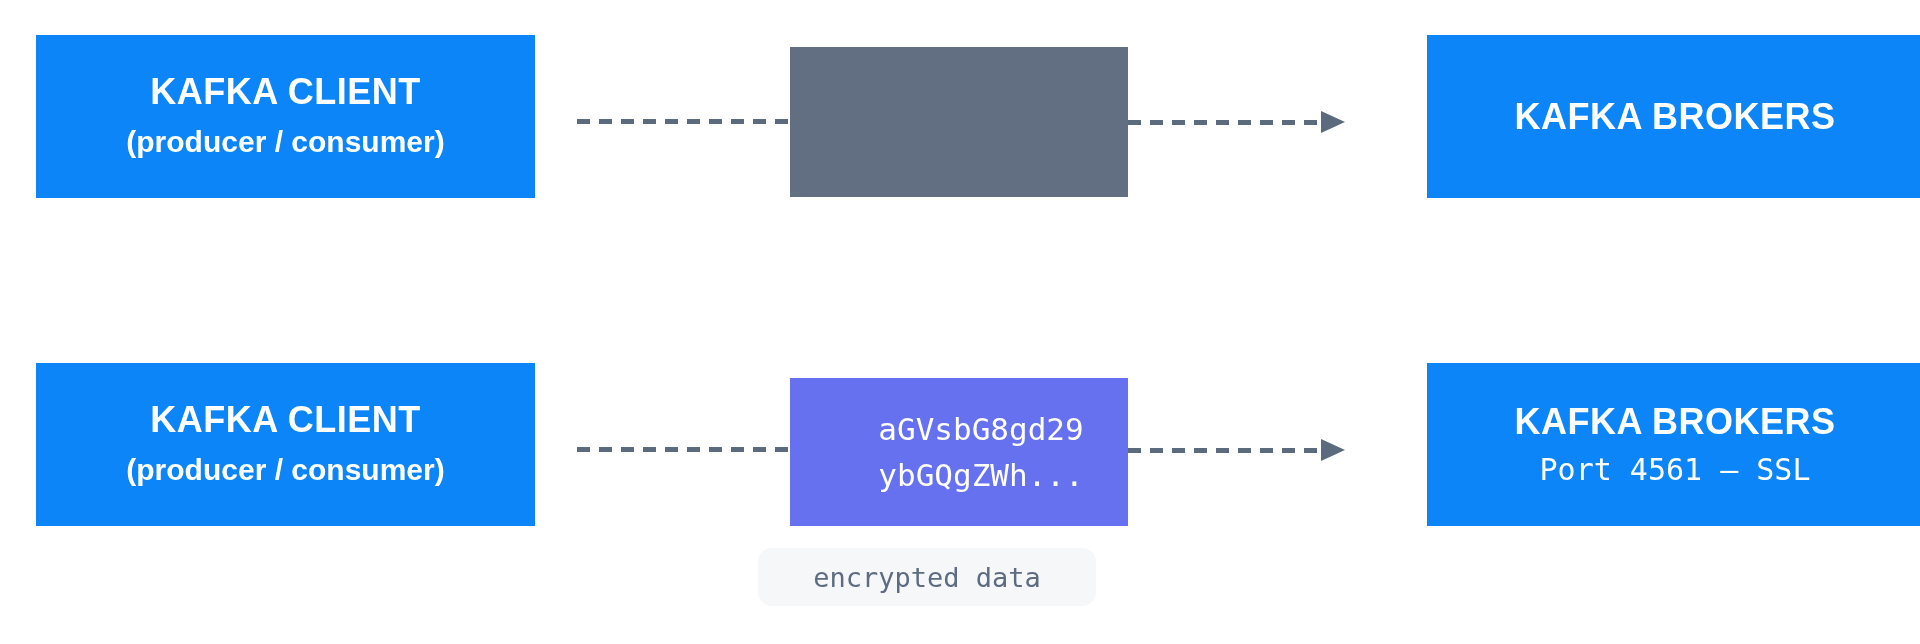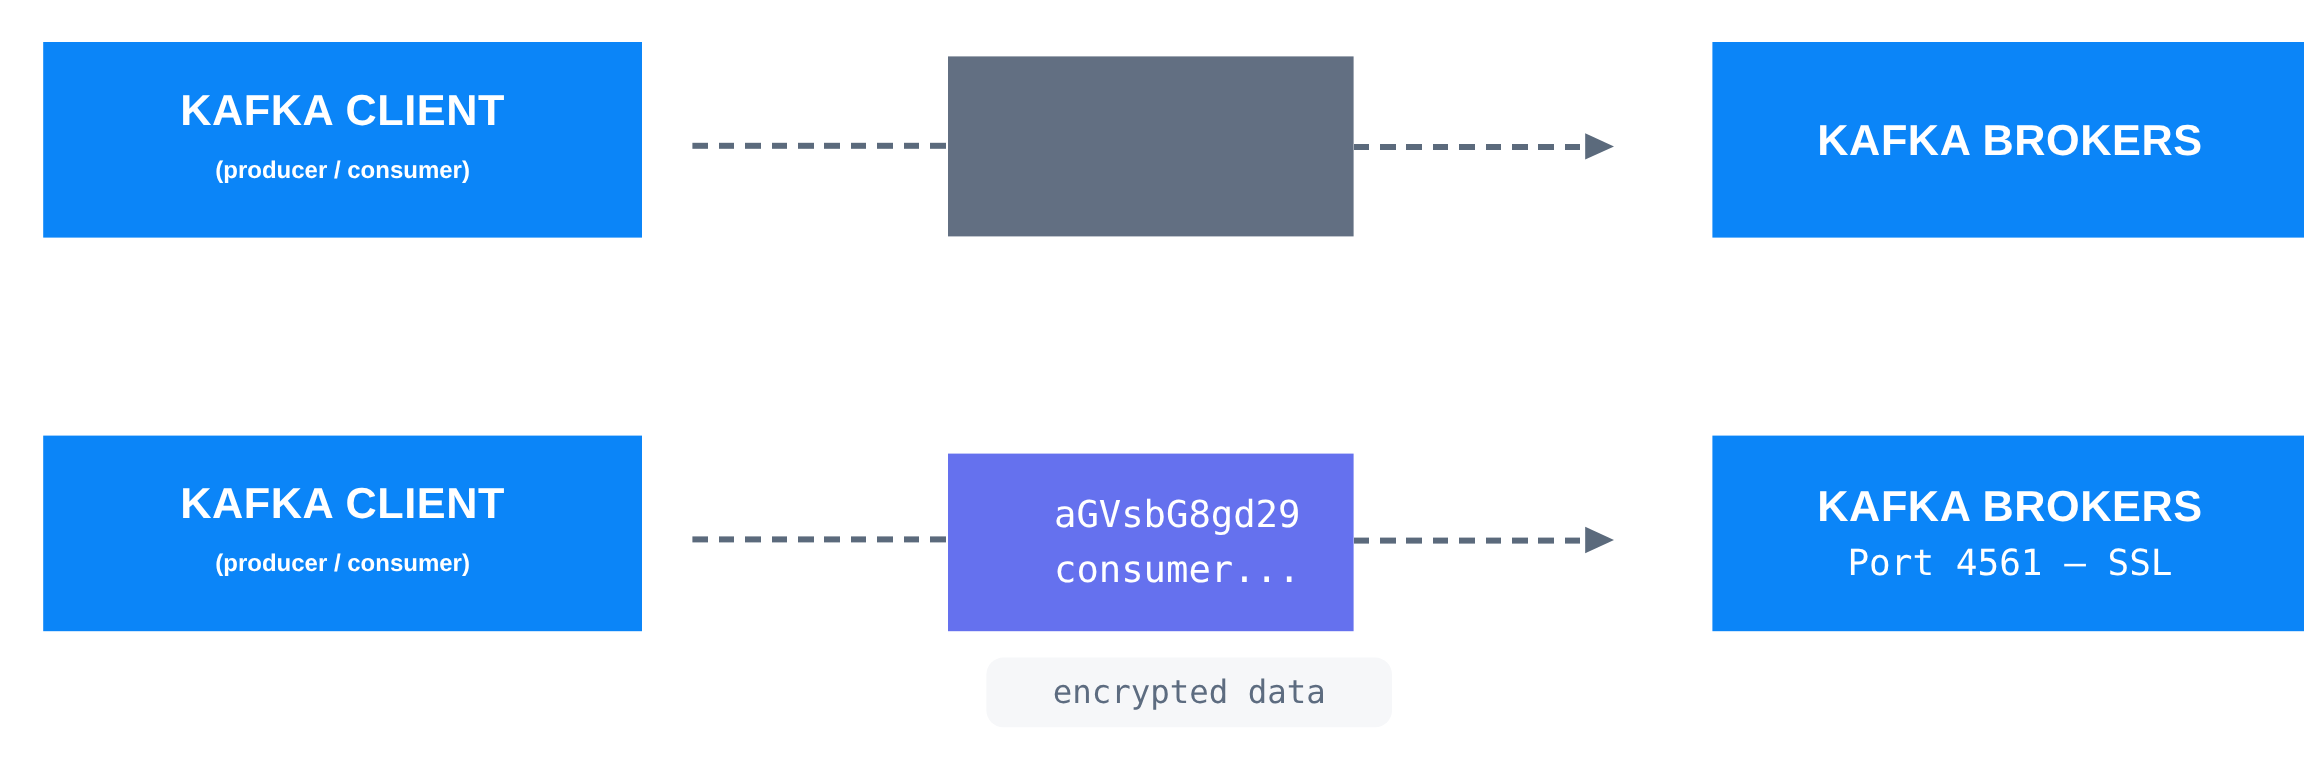--- a/index.html
+++ b/index.html
@@ -40,21 +40,21 @@
   .broker-box { left: 1387px; width: 496px; margin-left: 40px; }
 
   .box-title {
     font-weight: bold;
     font-size: 36px;
     line-height: 50px;
     letter-spacing: 0.5px;
   }
   .box-subtitle-sans {
     font-weight: bold;
-    font-size: 20px;
+    font-size: 30px;
     line-height: 50px;
   }
   .box-subtitle-mono {
     font-family: "DejaVu Sans Mono", monospace;
     font-size: 30px;
     line-height: 46px;
   }
   .cred-line {
     font-weight: bold;
     font-size: 33px;
@@ -97,21 +97,21 @@
     position: absolute;
     right: 0; top: 0;
     width: 0; height: 0;
     border-left: 24px solid var(--arrow);
     border-top: 11px solid transparent;
     border-bottom: 11px solid transparent;
   }
 
   .data-label {
     position: absolute;
-    left: 822px; top: 548px;
+    left: 758px; top: 548px;
     width: 338px; height: 58px;
     background: var(--label-bg);
     border-radius: 14px;
     display: flex;
     align-items: center;
     justify-content: center;
     font-family: "DejaVu Sans Mono", monospace;
     font-size: 27px;
     color: var(--label-text);
   }
@@ -142,21 +142,21 @@
 
   <div class="box blue client-box r2">
     <div class="box-title">KAFKA CLIENT</div>
     <div class="box-subtitle-sans">(producer / consumer)</div>
   </div>
 
   <div class="dash-line dash-a2"></div>
 
   <div class="box purple mid-box cipher-box">
     <div class="cipher-line">aGVsbG8gd29</div>
-    <div class="cipher-line">consumer...</div>
+    <div class="cipher-line">ybGQgZWh...</div>
   </div>
 
   <div class="arrow-connector arrow-c2">
     <div class="dash-seg"></div>
     <div class="arrow-head"></div>
   </div>
 
   <div class="box blue broker-box r2">
     <div class="box-title">KAFKA BROKERS</div>
     <div class="box-subtitle-mono">Port 4561 – SSL</div>

